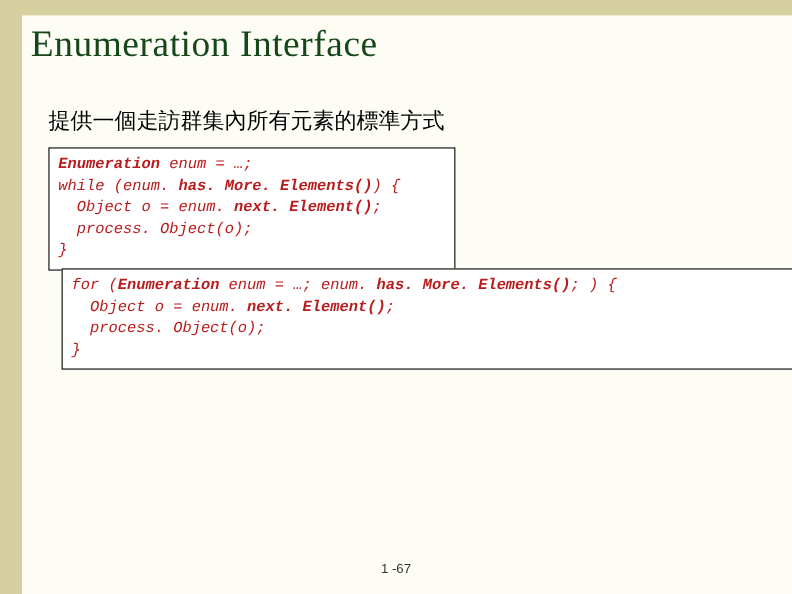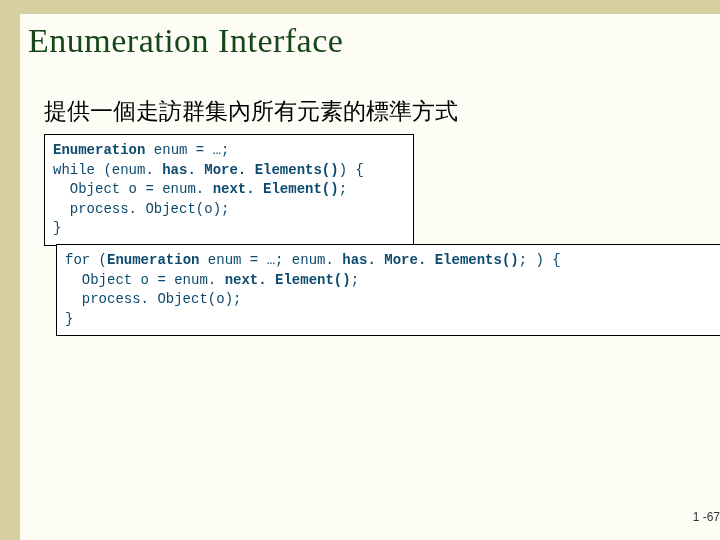--- a/index.html
+++ b/index.html
@@ -31,52 +31,53 @@
     left: 28px;
     font-size: 34px;
     color: #16471a;
     font-weight: normal;
     letter-spacing: 0.5px;
   }
   .subtitle {
     position: absolute;
     top: 96px;
     left: 44px;
-    font-size: 23px;
+    font-size: 20px;
     color: #000;
     font-family: "Microsoft JhengHei", "PMingLiU", serif;
   }
   .code-box {
     position: absolute;
     border: 1px solid #000;
     background: #fff;
     font-family: "Courier New", monospace;
     font-size: 14px;
     line-height: 1.4;
     padding: 6px 8px;
     white-space: pre;
-    color: #0c4a6e;
+    color: #b91c1c;
     text-align: left;
+    font-style: italic;
   }
   .code-box-1 {
     top: 134px;
     left: 44px;
     width: 370px;
   }
   .code-box-2 {
     top: 244px;
     left: 56px;
     width: 676px;
   }
   .page-num {
     position: absolute;
     left: 0;
     width: 100%;
     bottom: 16px;
-    text-align: right;
+    text-align: center;
     font-size: 12px;
     color: #333;
     font-family: Arial, sans-serif;
   }
   .b { font-weight: bold; }
 </style>
 </head>
 <body>
 
 <div class="top-band"></div>

